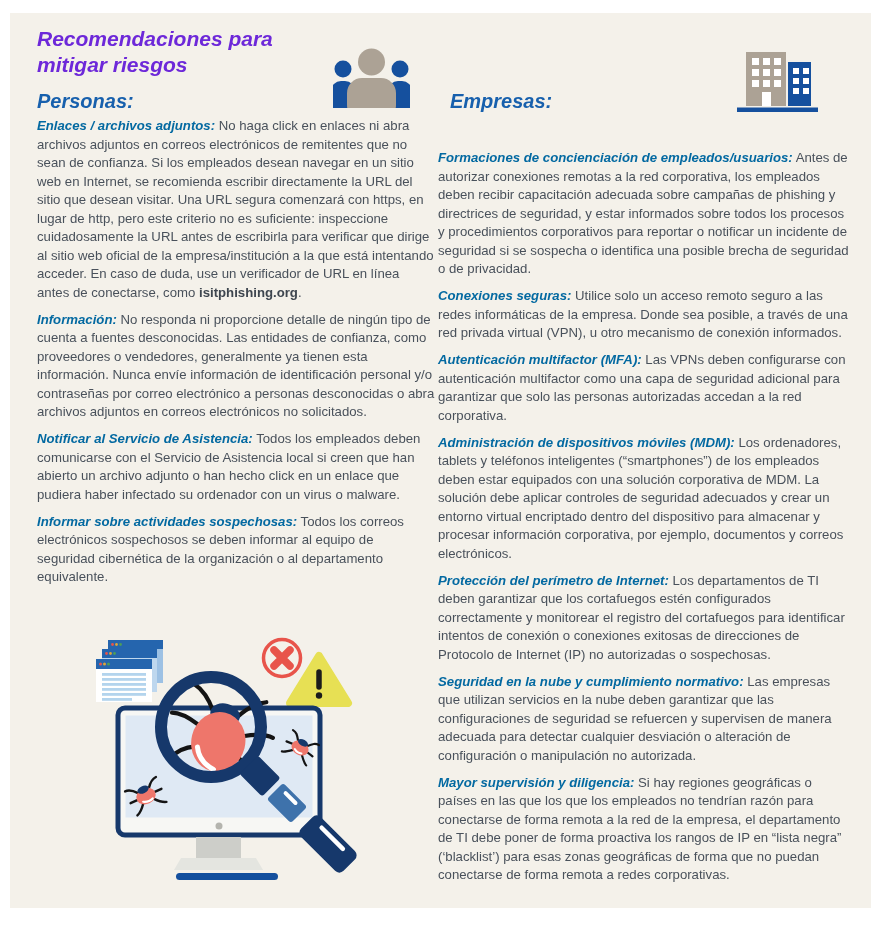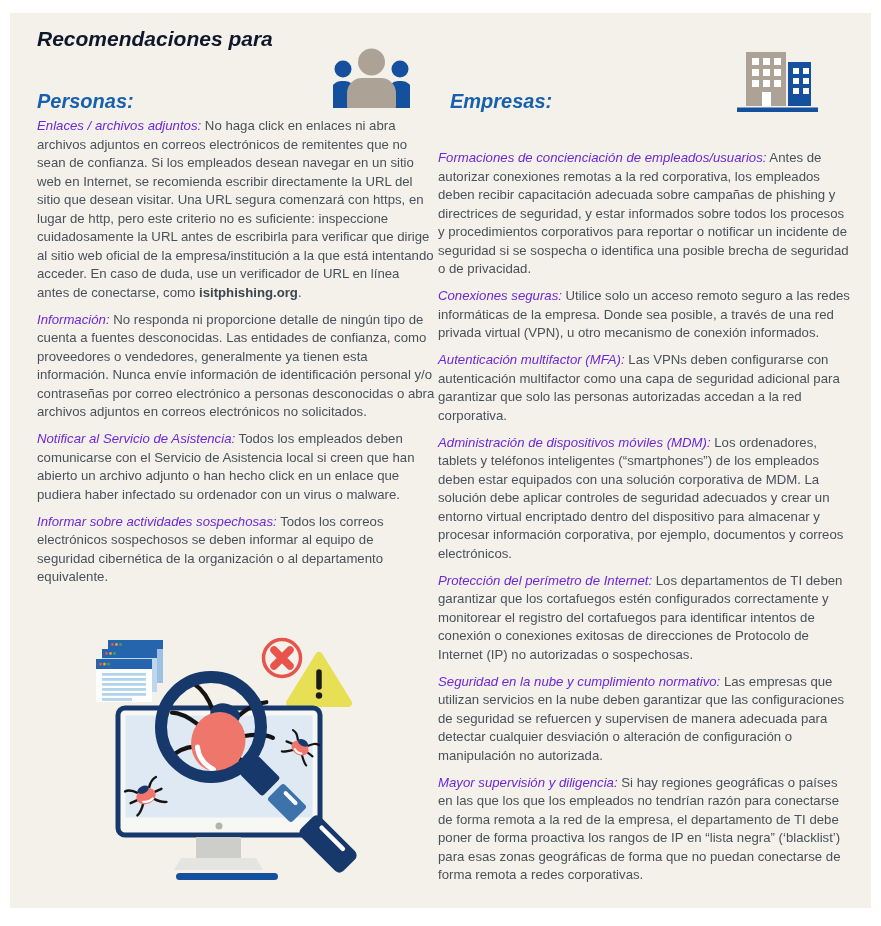--- a/index.html
+++ b/index.html
@@ -8,51 +8,51 @@
     font-family:"Liberation Sans","DejaVu Sans",sans-serif;
     -webkit-font-smoothing:antialiased;
   }
   .panel{
     position:absolute;left:10px;top:13px;width:861px;height:895px;
     background:#f4f1ea;overflow:hidden;
   }
   .title{
     position:absolute;left:27px;top:13px;margin:0;
     font-size:21px;line-height:25.5px;font-weight:700;font-style:italic;
-    color:#0f172a;letter-spacing:0;
+    color:#6d28d9;letter-spacing:0;
   }
   .subhead{
     position:absolute;top:77px;margin:0;
     font-size:20px;line-height:22px;font-weight:700;font-style:italic;
     color:#1760ad;
   }
   .subhead.personas{left:27px;text-align:center;}
   .subhead.empresas{left:440px;text-align:center;}
   .col{position:absolute;top:104px;}
   .col-left{left:27px;width:398px;}
   .col-right{left:428px;width:414px;margin-top:32px;}
   .para{
     margin:0 0 8.5px 0;
     font-size:13.2px;line-height:18.5px;color:#49515b;
   }
   .lead{
-    font-weight:400;font-style:italic;color:#6d28d9;
+    font-weight:700;font-style:italic;color:#0369a1;
   }
   .strong{font-weight:700;color:#3e464f;}
   .icon-people{position:absolute;left:323px;top:35px;width:77px;height:60px;}
   .icon-buildings{position:absolute;left:727px;top:39px;width:82px;height:60px;}
   .illustration{position:absolute;left:70px;top:607px;width:320px;height:300px;}
   svg{display:block;}
 </style>
 </head>
 <body>
 
 <div class="panel">
 
-  <h1 class="title"><span>Recomendaciones para</span><br></h1>
+  <h1 class="title"><span>Recomendaciones para</span><br><span>mitigar riesgos</span></h1>
 
   <div class="icon-people">
     <svg viewBox="0 0 77 60" width="77" height="60">
       <circle cx="10" cy="21" r="8.5" fill="#15509e"></circle>
       <rect x="-2" y="33" width="24" height="32" rx="10" fill="#15509e"></rect>
       <circle cx="67" cy="21" r="8.5" fill="#15509e"></circle>
       <rect x="55" y="33" width="24" height="32" rx="10" fill="#15509e"></rect>
       <circle cx="38.5" cy="14" r="13.5" fill="#aca295"></circle>
       <rect x="14" y="30" width="49" height="42" rx="15" fill="#aca295"></rect>
     </svg>

